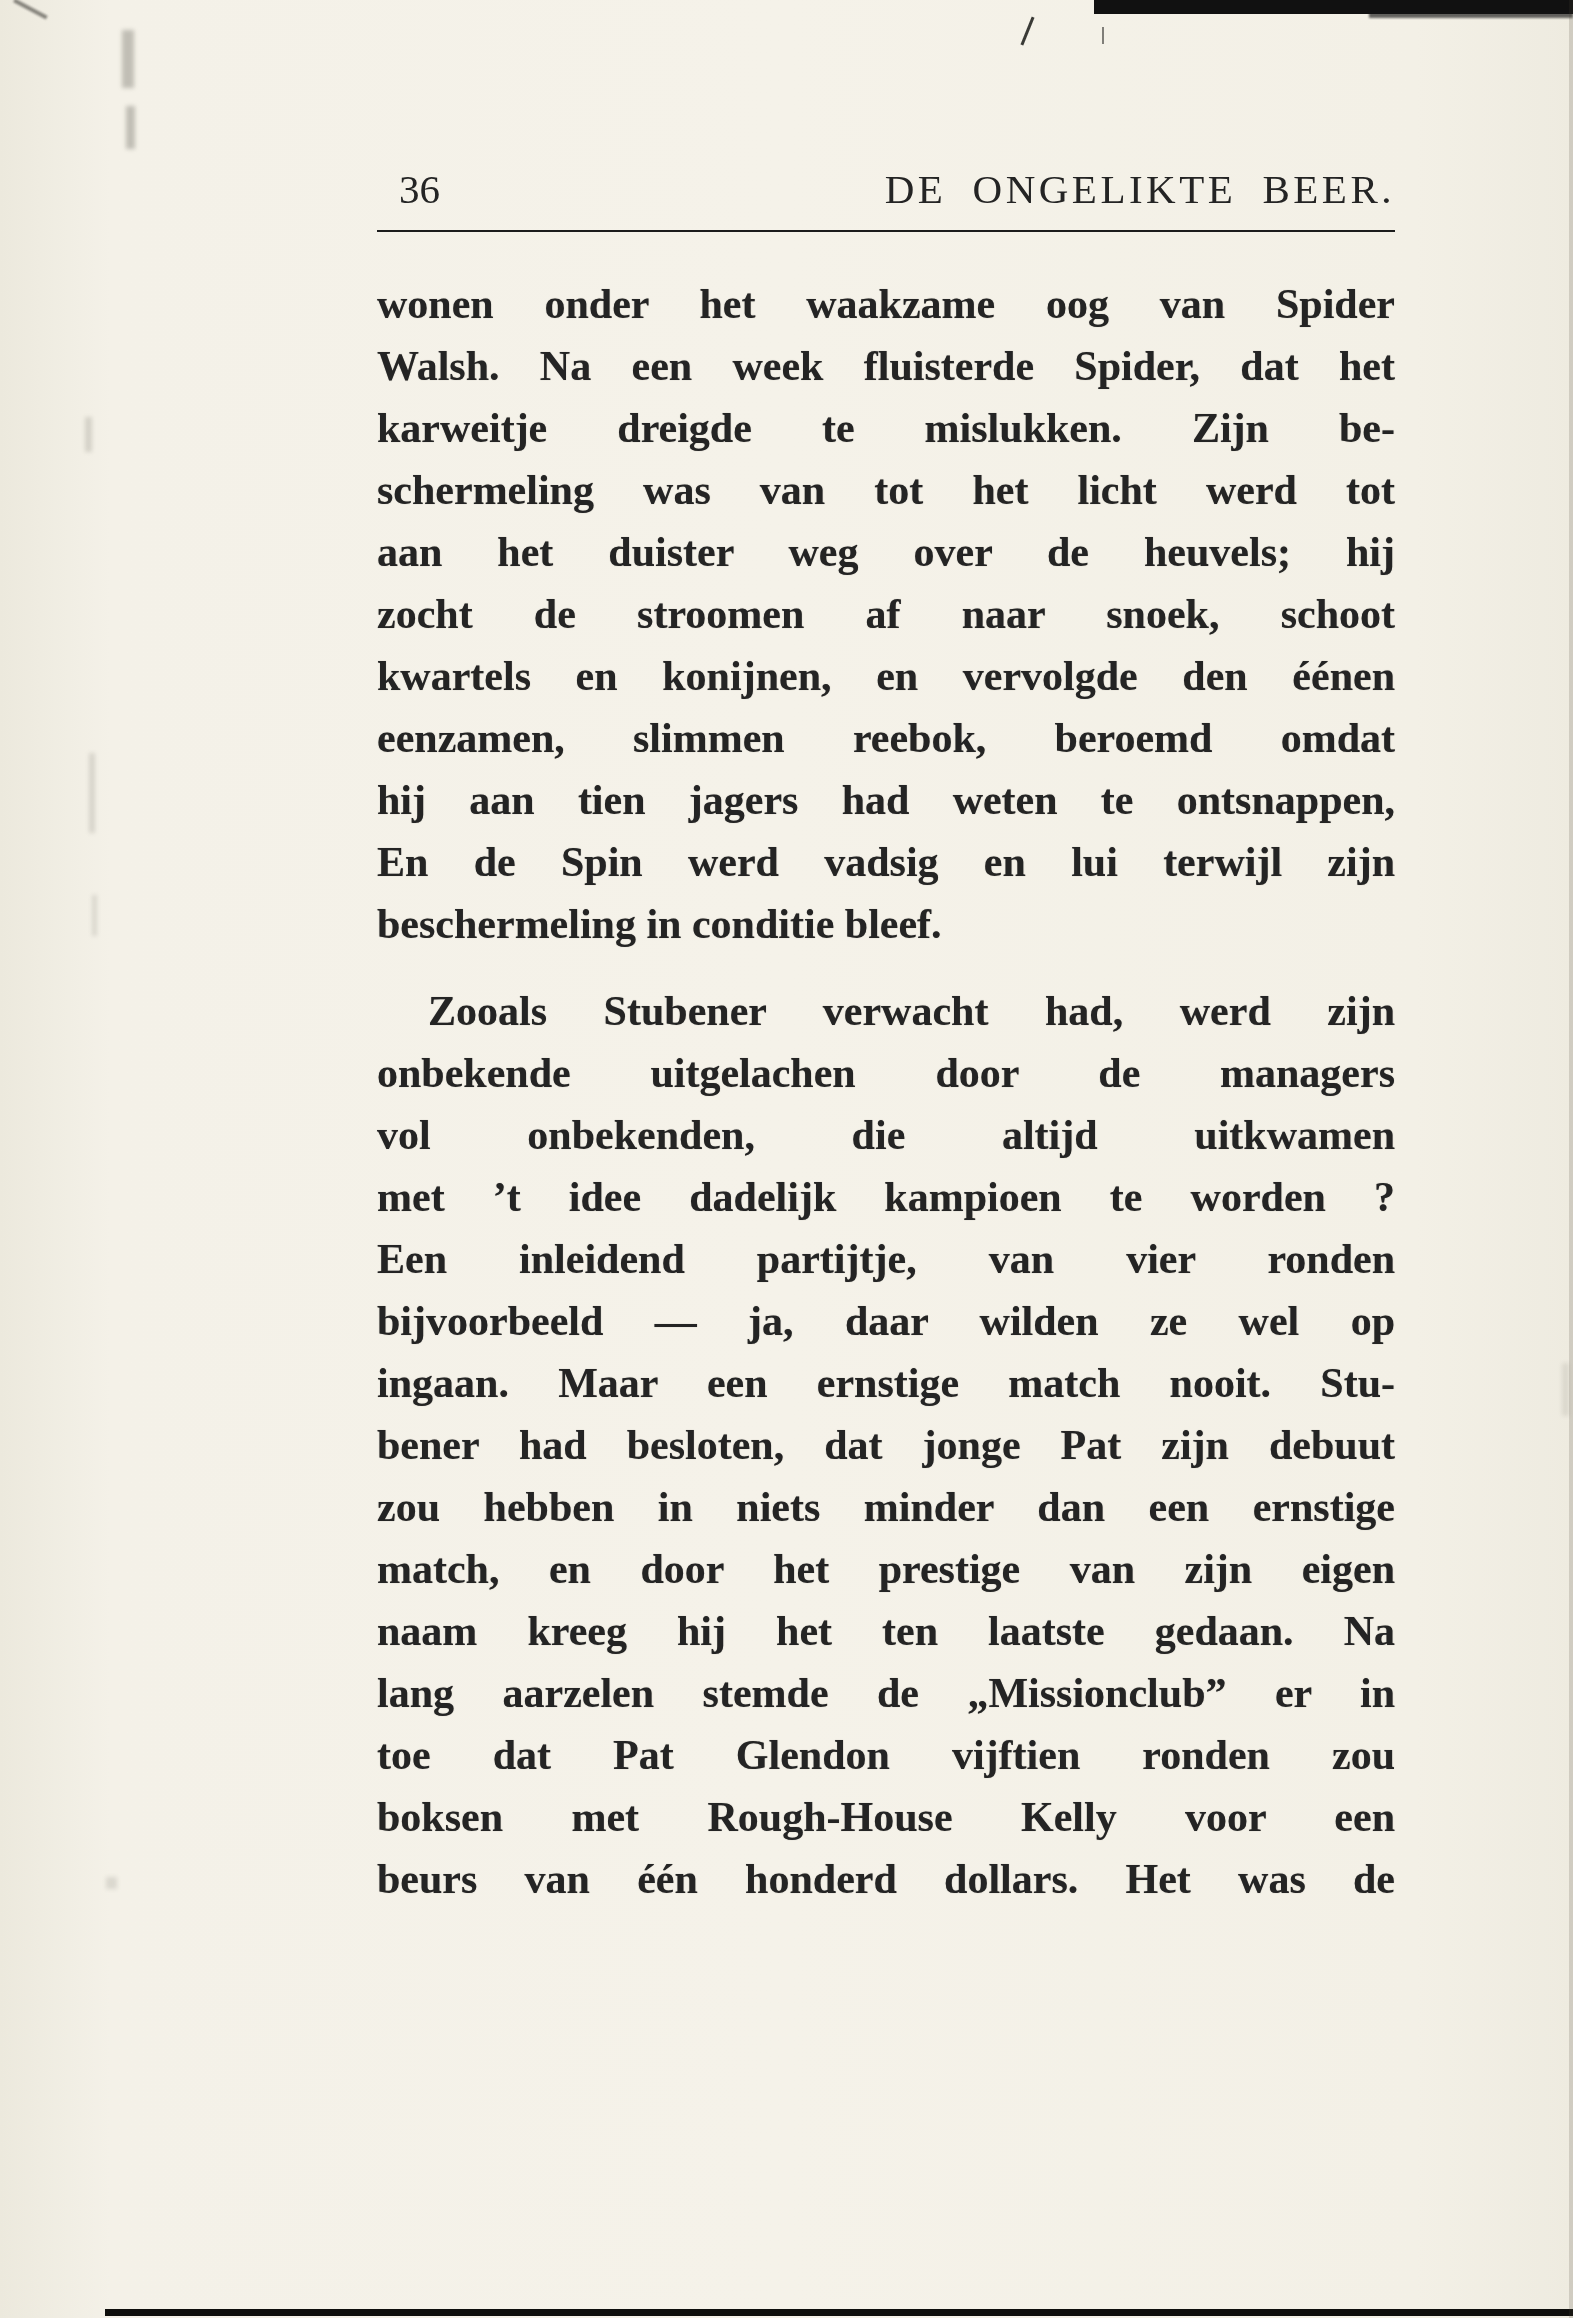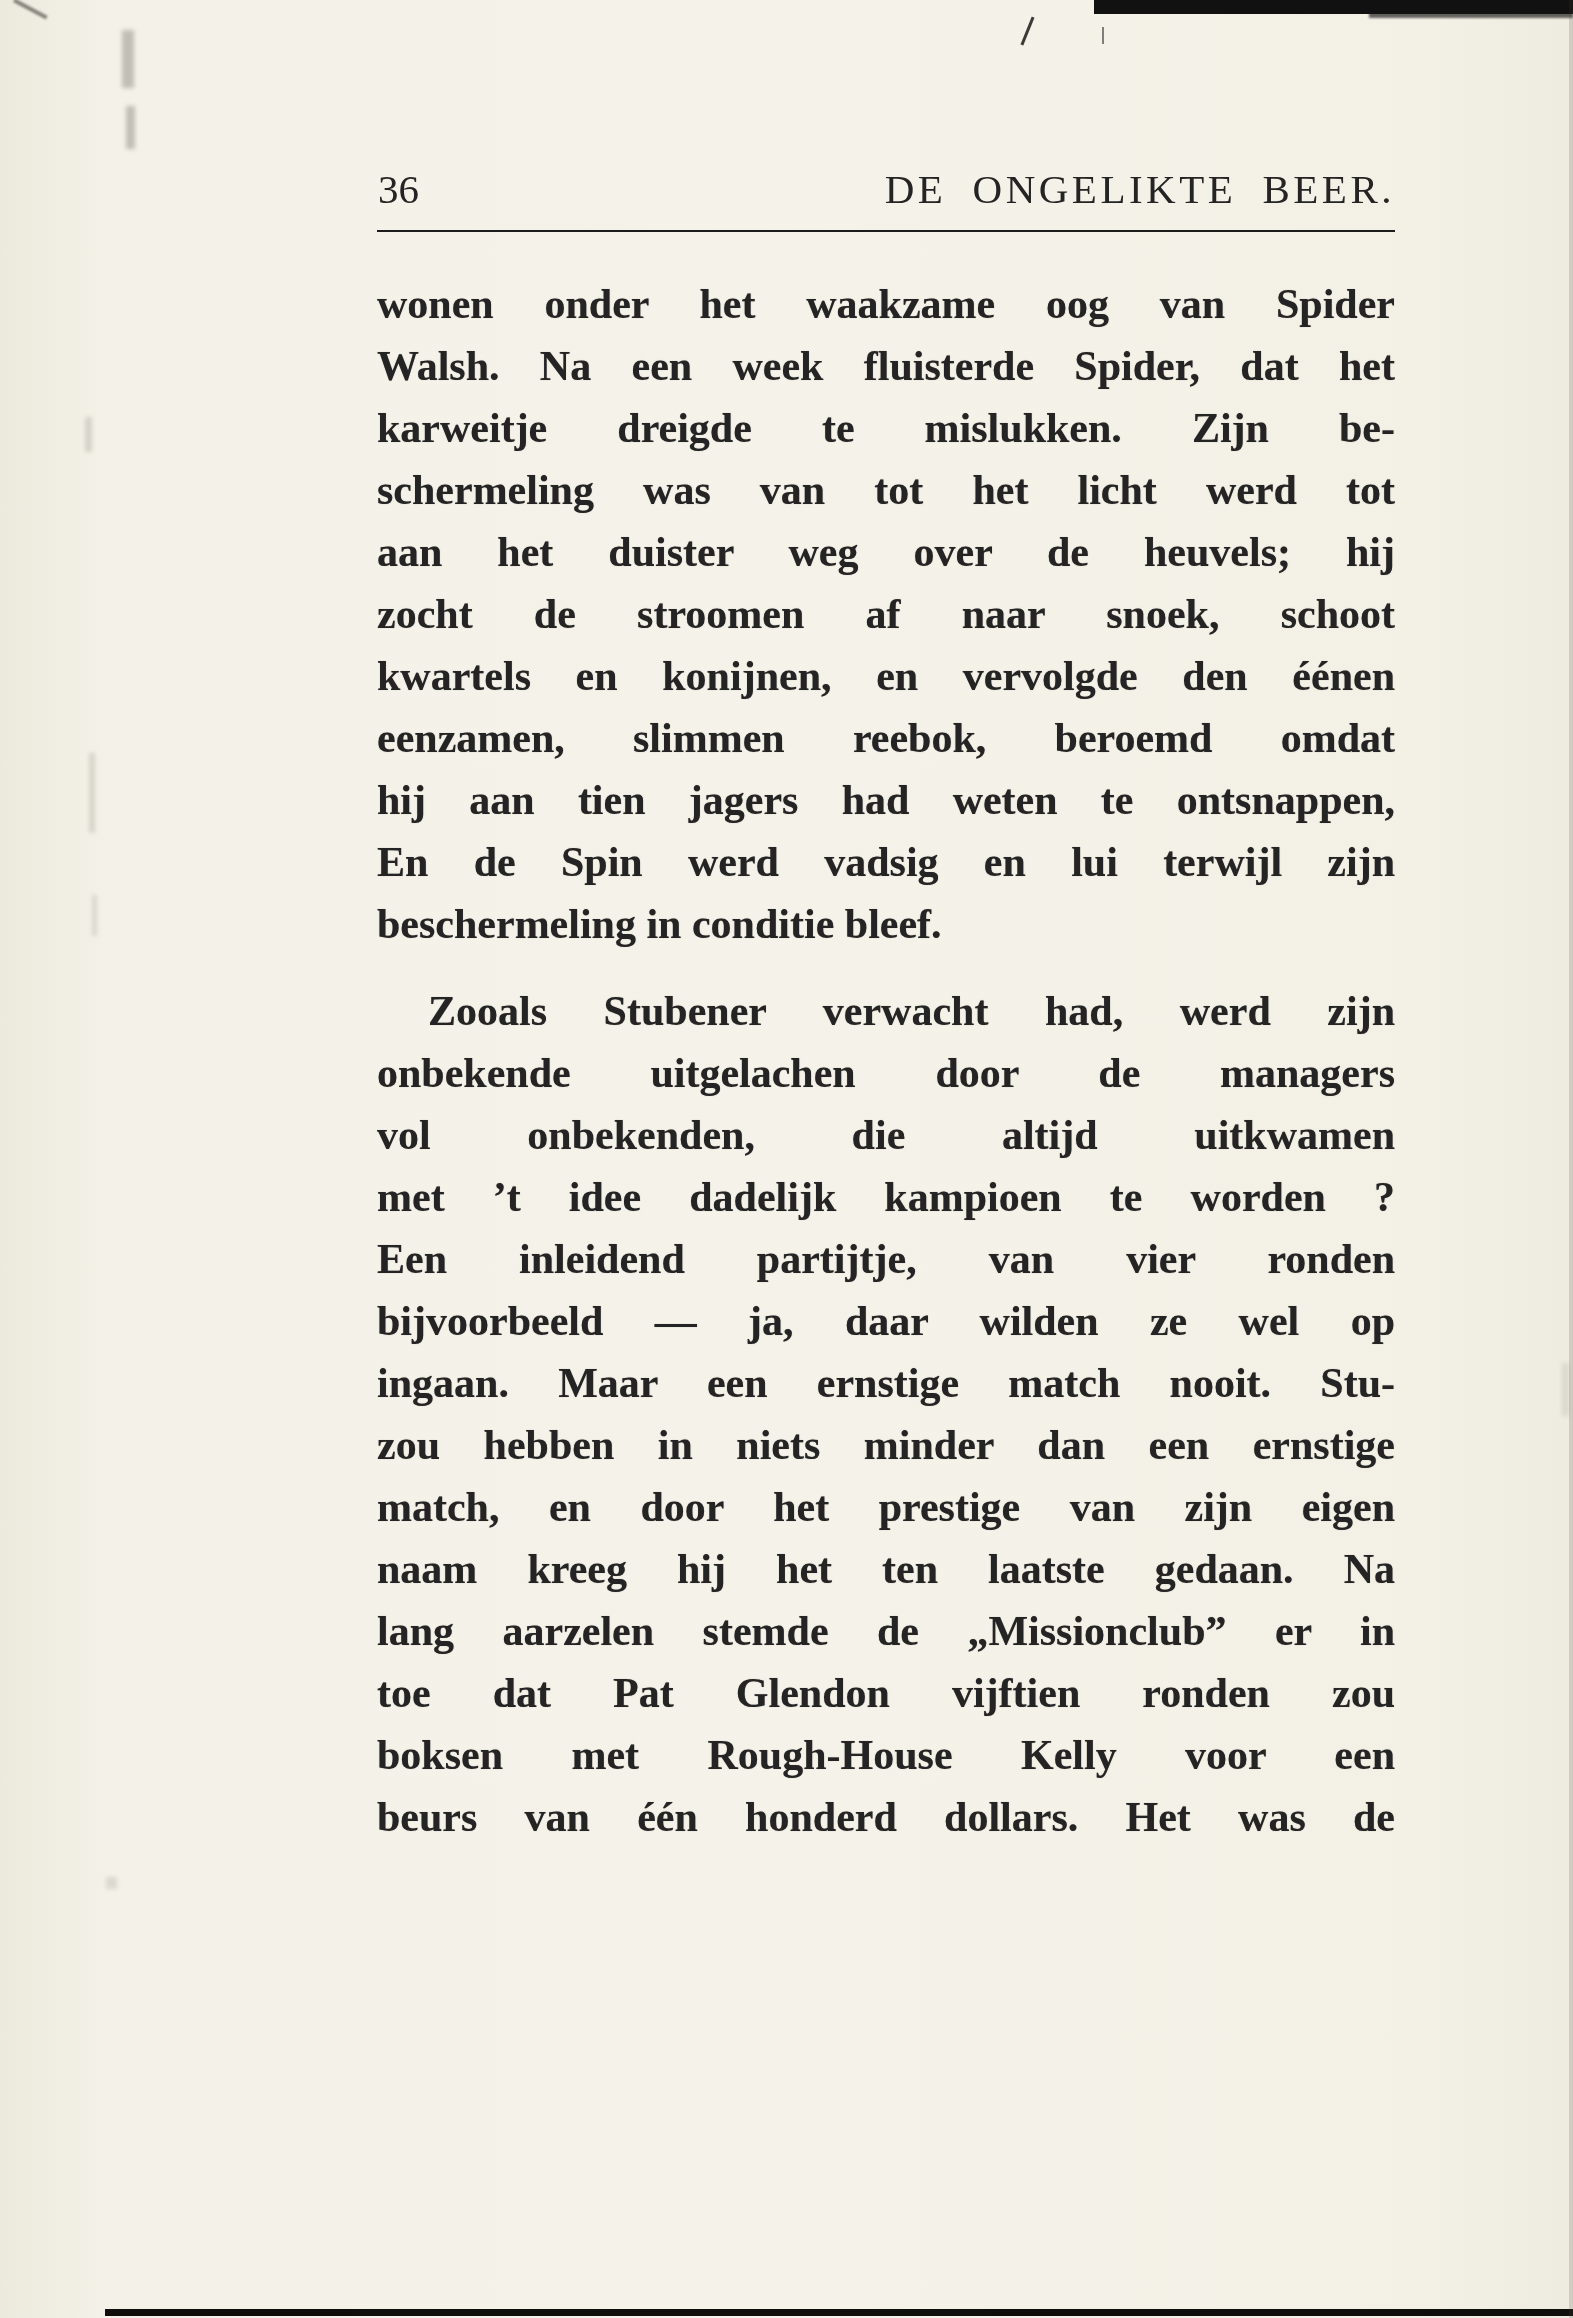--- a/index.html
+++ b/index.html
@@ -27,21 +27,21 @@
     width: 1018px;
   }
   .running-header {
     position: relative;
     height: 57px;
     font-size: 41px;
     line-height: 51px;
   }
   .page-number {
     position: absolute;
-    left: 1px;
+    left: 22px;
     top: 0;
   }
   .header-title {
     text-align: right;
     letter-spacing: 3.5px;
     word-spacing: 12.4px;
   }
   .header-rule {
     border: none;
     border-top: 2.7px solid var(--rule, #1c1c1c);
@@ -161,20 +161,21 @@
         <div class="line last">beschermeling in conditie bleef.</div>
       </div>
       <div class="paragraph">
         <div class="line indent">Zooals Stubener verwacht had, werd zijn</div>
         <div class="line">onbekende uitgelachen door de managers</div>
         <div class="line">vol onbekenden, die altijd uitkwamen</div>
         <div class="line">met ’t idee dadelijk kampioen te worden ?</div>
         <div class="line">Een inleidend partijtje, van vier ronden</div>
         <div class="line">bijvoorbeeld — ja, daar wilden ze wel op</div>
         <div class="line">ingaan. Maar een ernstige match nooit. Stu-</div>
+        <div class="line">bener had besloten, dat jonge Pat zijn debuut</div>
         <div class="line">zou hebben in niets minder dan een ernstige</div>
         <div class="line">match, en door het prestige van zijn eigen</div>
         <div class="line">naam kreeg hij het ten laatste gedaan. Na</div>
         <div class="line">lang aarzelen stemde de „Missionclub” er in</div>
         <div class="line">toe dat Pat Glendon vijftien ronden zou</div>
         <div class="line">boksen met Rough-House Kelly voor een</div>
         <div class="line">beurs van één honderd dollars. Het was de</div>
       </div>
     </main>
 </div>

